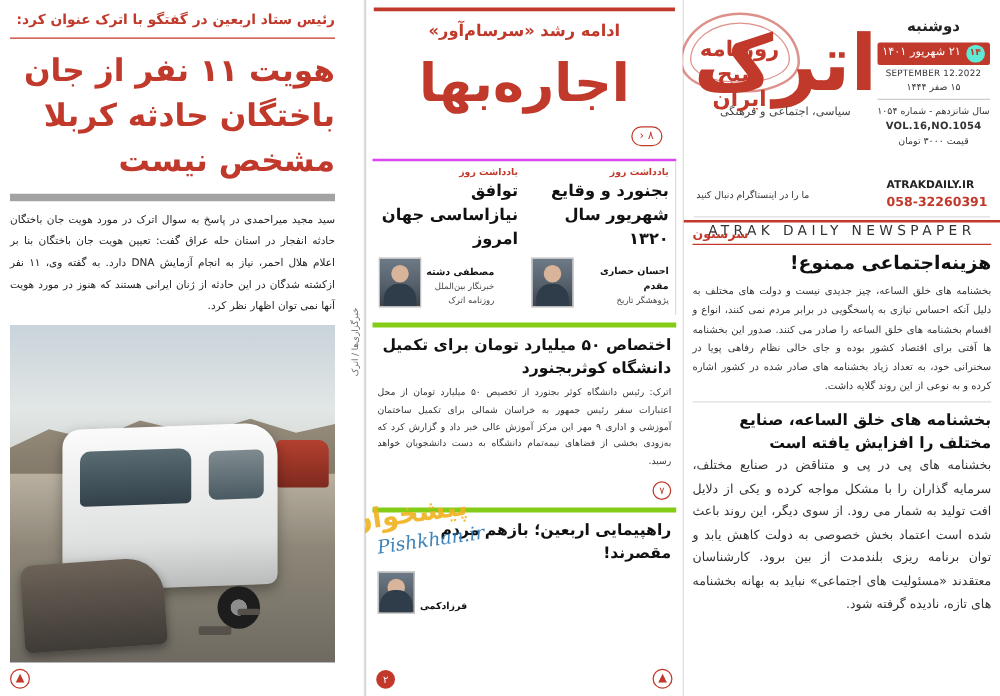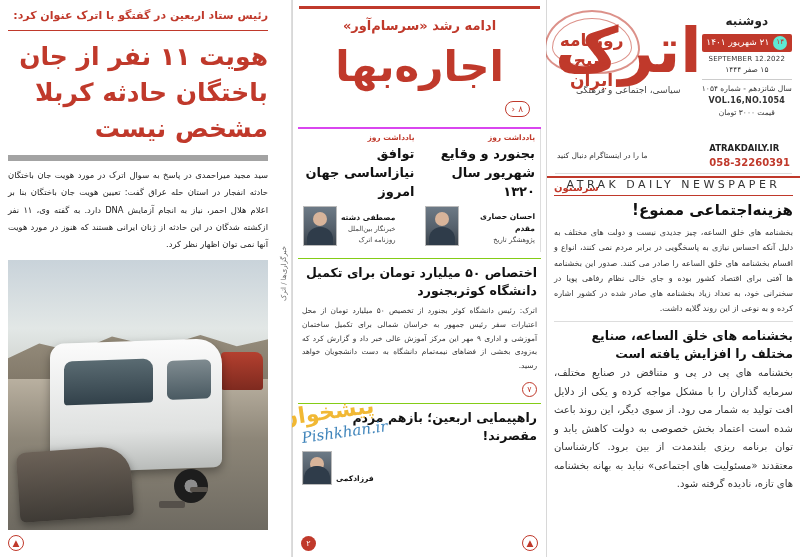--- a/index.html
+++ b/index.html
@@ -118,20 +118,21 @@
     gap: 4px;
     flex-direction: row-reverse;
   }
   .date-badge {
     background: #5eead4;
     color: #c0392b;
     border-radius: 7px;
     padding: 0 3px;
     font-size: 7.5px;
     line-height: 11px;
+    font-weight: bold;
   }
   .info-line { text-align: center; white-space: nowrap; }
   .info-line.en { direction: ltr; font-size: 7px; letter-spacing: .2px; }
   .info-line.bold { font-weight: bold; font-size: 8px; }
   .divline { height: 1px; background: #ccc; margin: 3px 0; }
 
   .contact-strip {
     display: flex;
     flex-direction: row-reverse;
     align-items: center;
@@ -302,21 +303,21 @@
     position: absolute;
     left: 50%; bottom: 0;
     width: 26px; height: 18px;
     margin-left: -13px;
     border-radius: 12px 12px 0 0;
     background: #2f3c4a;
   }
   .byline-txt { text-align: right; font-size: 6.8px; color: #444; line-height: 1.6; }
   .byline-name { font-weight: bold; color: #111; font-size: 7.6px; }
 
-  .mid-bottom { border-top: 1px solid #84cc16; margin: 6px 5px 0 5px; padding: 5px 4px 0 4px; }
+  .mid-bottom { border-top: 4px solid #84cc16; margin: 6px 5px 0 5px; padding: 5px 4px 0 4px; }
   .bn-title {
     font-size: 12.5px; font-weight: bold; color: #111;
     text-align: right; line-height: 1.45;
   }
   .arrow-badge {
     width: 15px; height: 15px;
     border-radius: 50%;
     border: 1px solid #c0392b;
     color: #c0392b;
     font-size: 8px;

